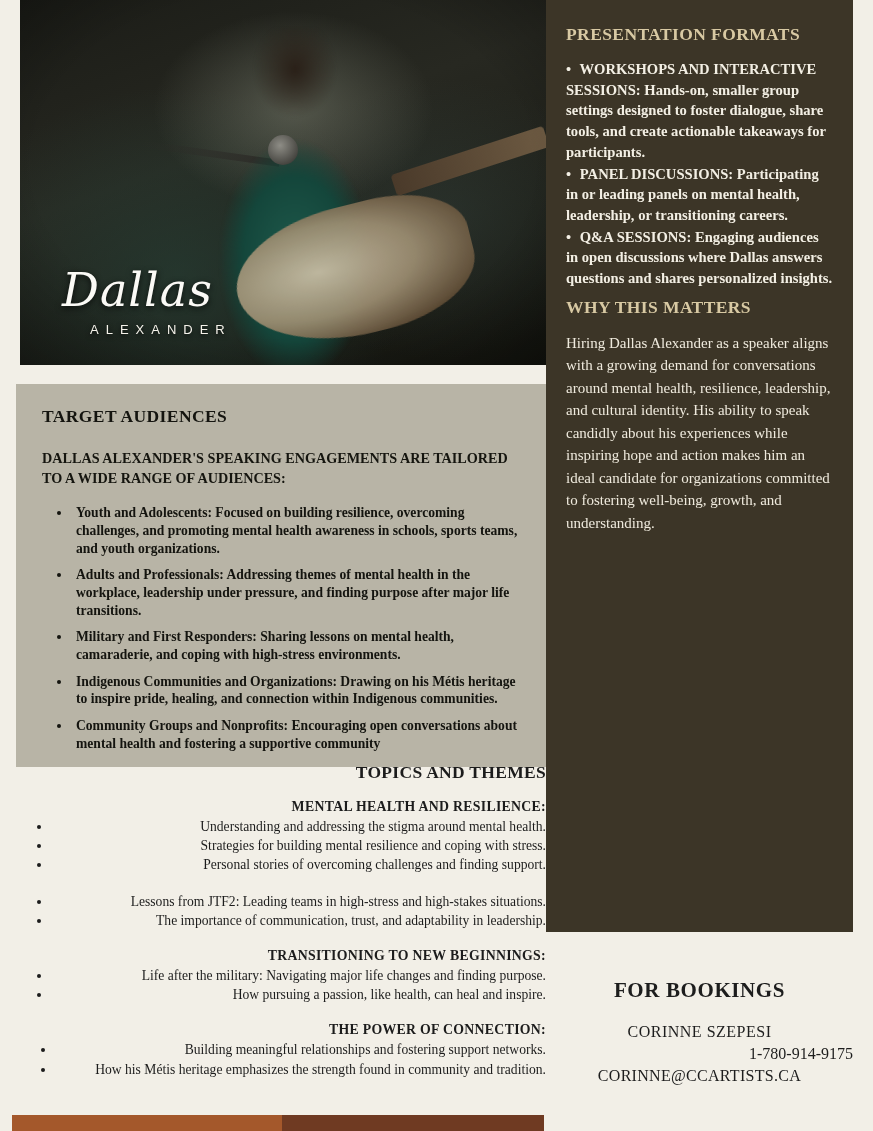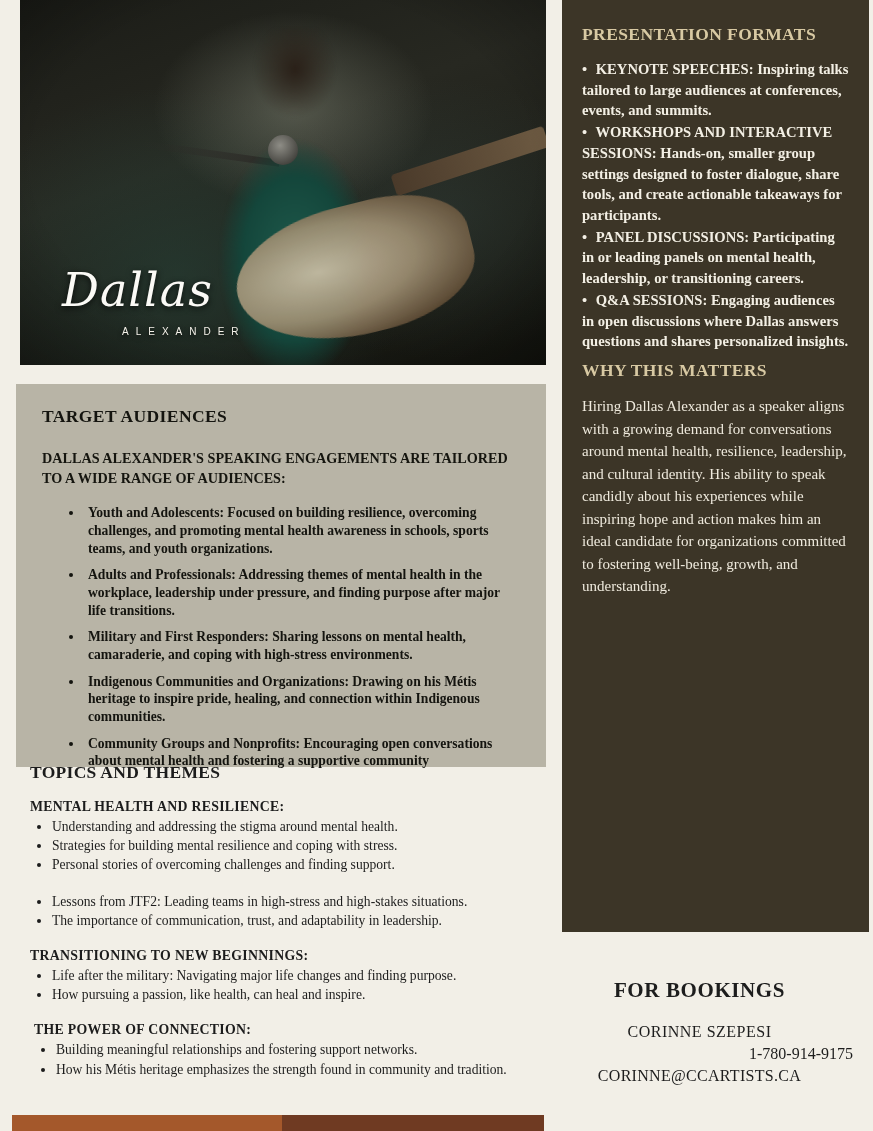--- a/index.html
+++ b/index.html
@@ -17,21 +17,21 @@
   }
   .page {
     position: absolute;
     inset: 0;
     background: #f2efe7;
   }
 
   
   .right-col {
     position: absolute;
-    left: 562px;
+    left: 546px;
     top: 0;
     width: 307px;
     height: 932px;
     background: #3c3527;
     box-sizing: border-box;
     padding: 16px 20px 0 20px;
     color: #f0ece0;
   }
   .right-col h2 {
     font-family: "Liberation Serif", serif;
@@ -179,24 +179,23 @@
     font-size: 46px;
     letter-spacing: 1px;
     text-shadow: 0 2px 6px rgba(0,0,0,.75);
   }
   .sig-sub {
     position: absolute;
     left: 70px;
     bottom: 28px;
     color: #f5f2ea;
     font-family: "Liberation Sans", sans-serif;
-    font-size: 10px;
+    font-size: 13px;
     letter-spacing: 7px;
     text-shadow: 0 2px 5px rgba(0,0,0,.8);
-    margin-left: 32px;
   }
 
   
   .audiences {
     position: absolute;
     left: 16px;
     top: 384px;
     width: 530px;
     height: 383px;
     background: #b8b4a6;
@@ -211,36 +210,37 @@
     color: #14140f;
   }
   .audiences .lead {
     font-size: 14.2px;
     font-weight: bold;
     line-height: 1.38;
     margin: 0 0 16px 14px;
     color: #15150f;
   }
   .audiences ul {
-    margin: 12px;
+    margin: 0;
     padding-left: 44px;
     font-size: 13.6px;
     line-height: 1.30;
     font-weight: bold;
     color: #14140f;
   }
   .audiences li { margin-bottom: 9px; padding-left: 4px; }
 
   
   .topics {
     position: absolute;
     left: 30px;
     top: 762px;
     width: 516px;
     box-sizing: border-box;
+    text-align: right;
   }
   .topics h2 {
     font-size: 17.5px;
     margin: 0 0 16px 0;
     letter-spacing: .3px;
     font-weight: bold;
   }
   .topics .grp-title {
     font-size: 13.8px;
     font-weight: bold;
@@ -284,24 +284,20 @@
     <div class="guitar"></div>
     <div class="mic"></div>
     <div class="vignette"></div>
     <div class="sig">Dallas</div>
     <div class="sig-sub">ALEXANDER</div>
   </div>
 
   <div class="right-col">
     <h2>PRESENTATION FORMATS</h2>
     <div class="fmt-list">
-      <div class="fmt-item">
-        <span class="bullet">•</span>
-        <span>KEYNOTE SPEECHES: Inspiring talks tailored to large audiences at conferences, events, and summits.</span>
-      </div>
       <div class="fmt-item">
         <span class="bullet">•</span>
         <span>WORKSHOPS AND INTERACTIVE SESSIONS: Hands-on, smaller group settings designed to foster dialogue, share tools, and create actionable takeaways for participants.</span>
       </div>
       <div class="fmt-item">
         <span class="bullet">•</span>
         <span>PANEL DISCUSSIONS: Participating in or leading panels on mental health, leadership, or transitioning careers.</span>
       </div>
       <div class="fmt-item">
         <span class="bullet">•</span>

